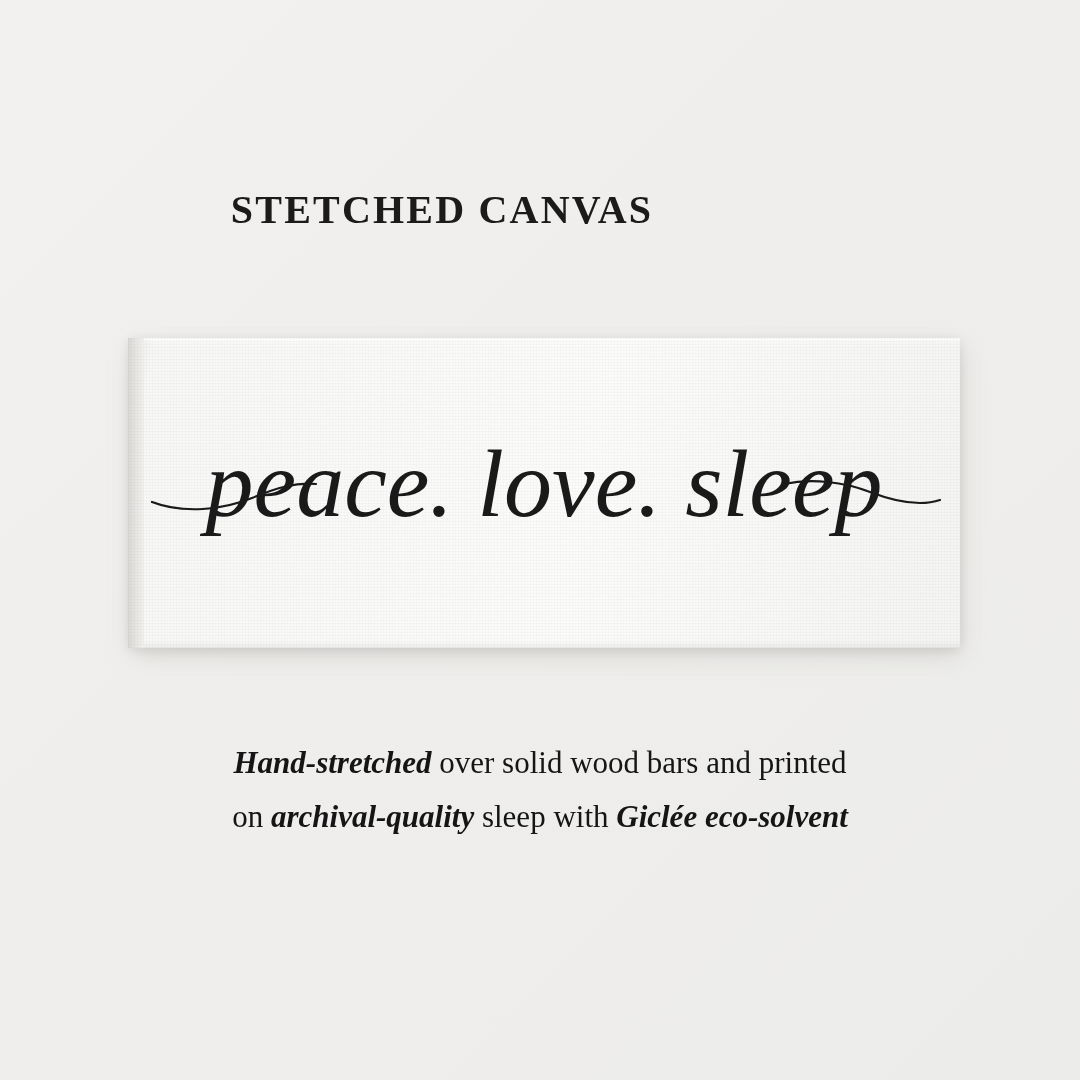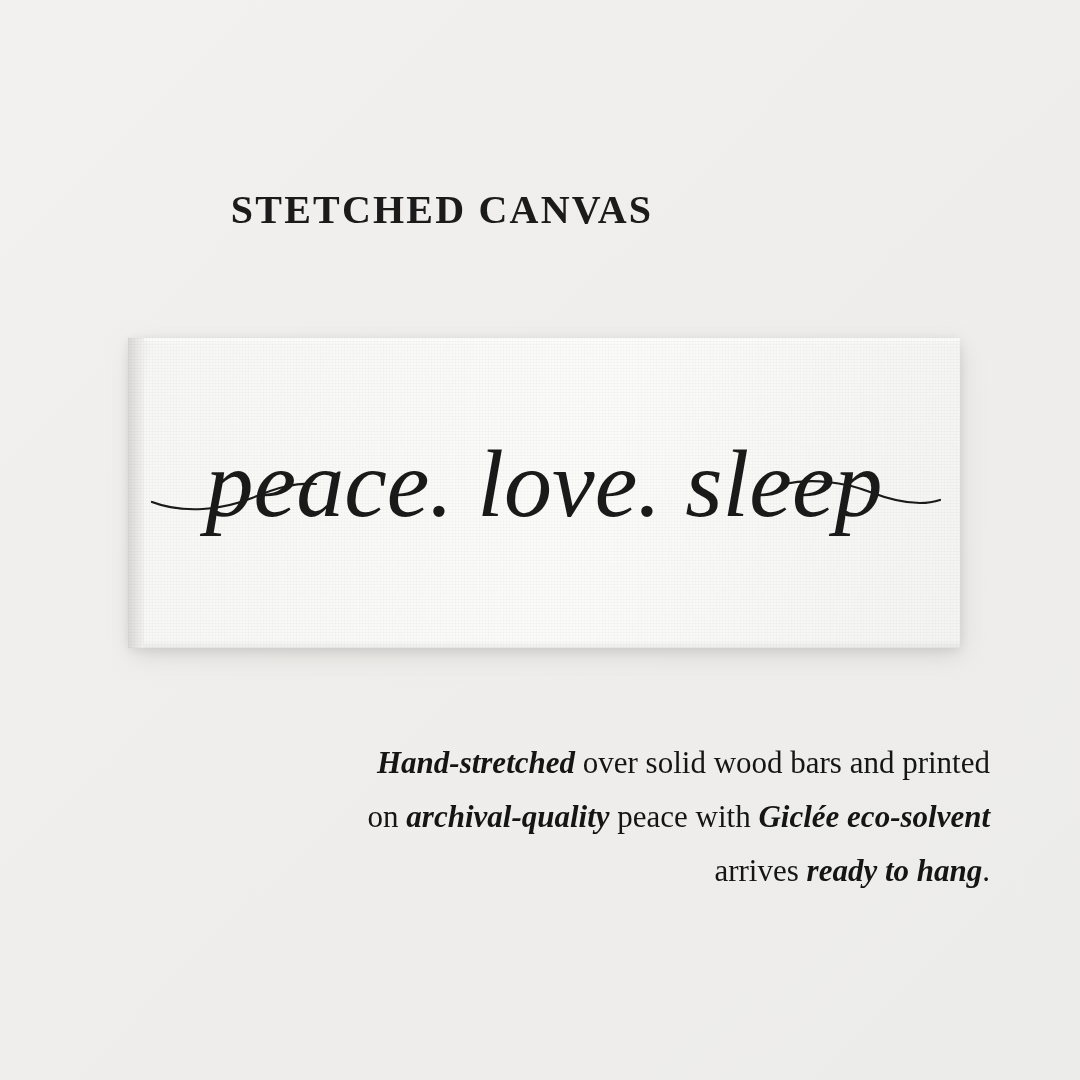--- a/index.html
+++ b/index.html
@@ -106,21 +106,21 @@
     z-index: 3;
   }
   .art-text svg { display: block; }
 
   
   .description {
     position: absolute;
     left: 90px;
     top: 736px;
     width: 900px;
-    text-align: right;
+    text-align: center;
     font-family: "Liberation Serif", serif;
     font-size: 31px;
     line-height: 54px;
     color: #151515;
   }
   .description .em {
     font-style: italic;
     font-weight: bold;
   }
 </style>
@@ -147,20 +147,17 @@
         </svg>
       </div>
     </div>
   </div>
 
   <div class="description">
     <div>
       <span class="em">Hand-stretched</span><span> over solid wood bars and printed</span>
     </div>
     <div>
-      <span>on </span><span class="em">archival-quality</span><span> peace with </span><span class="em">Giclée eco-solvent</span>
-    </div>
-    <div>
-      <span>arrives </span><span class="em">ready to hang</span><span>.</span>
+      <span>on </span><span class="em">archival-quality</span><span> sleep with </span><span class="em">Giclée eco-solvent</span>
     </div>
   </div>
 
 </div>
 
 </body></html>

